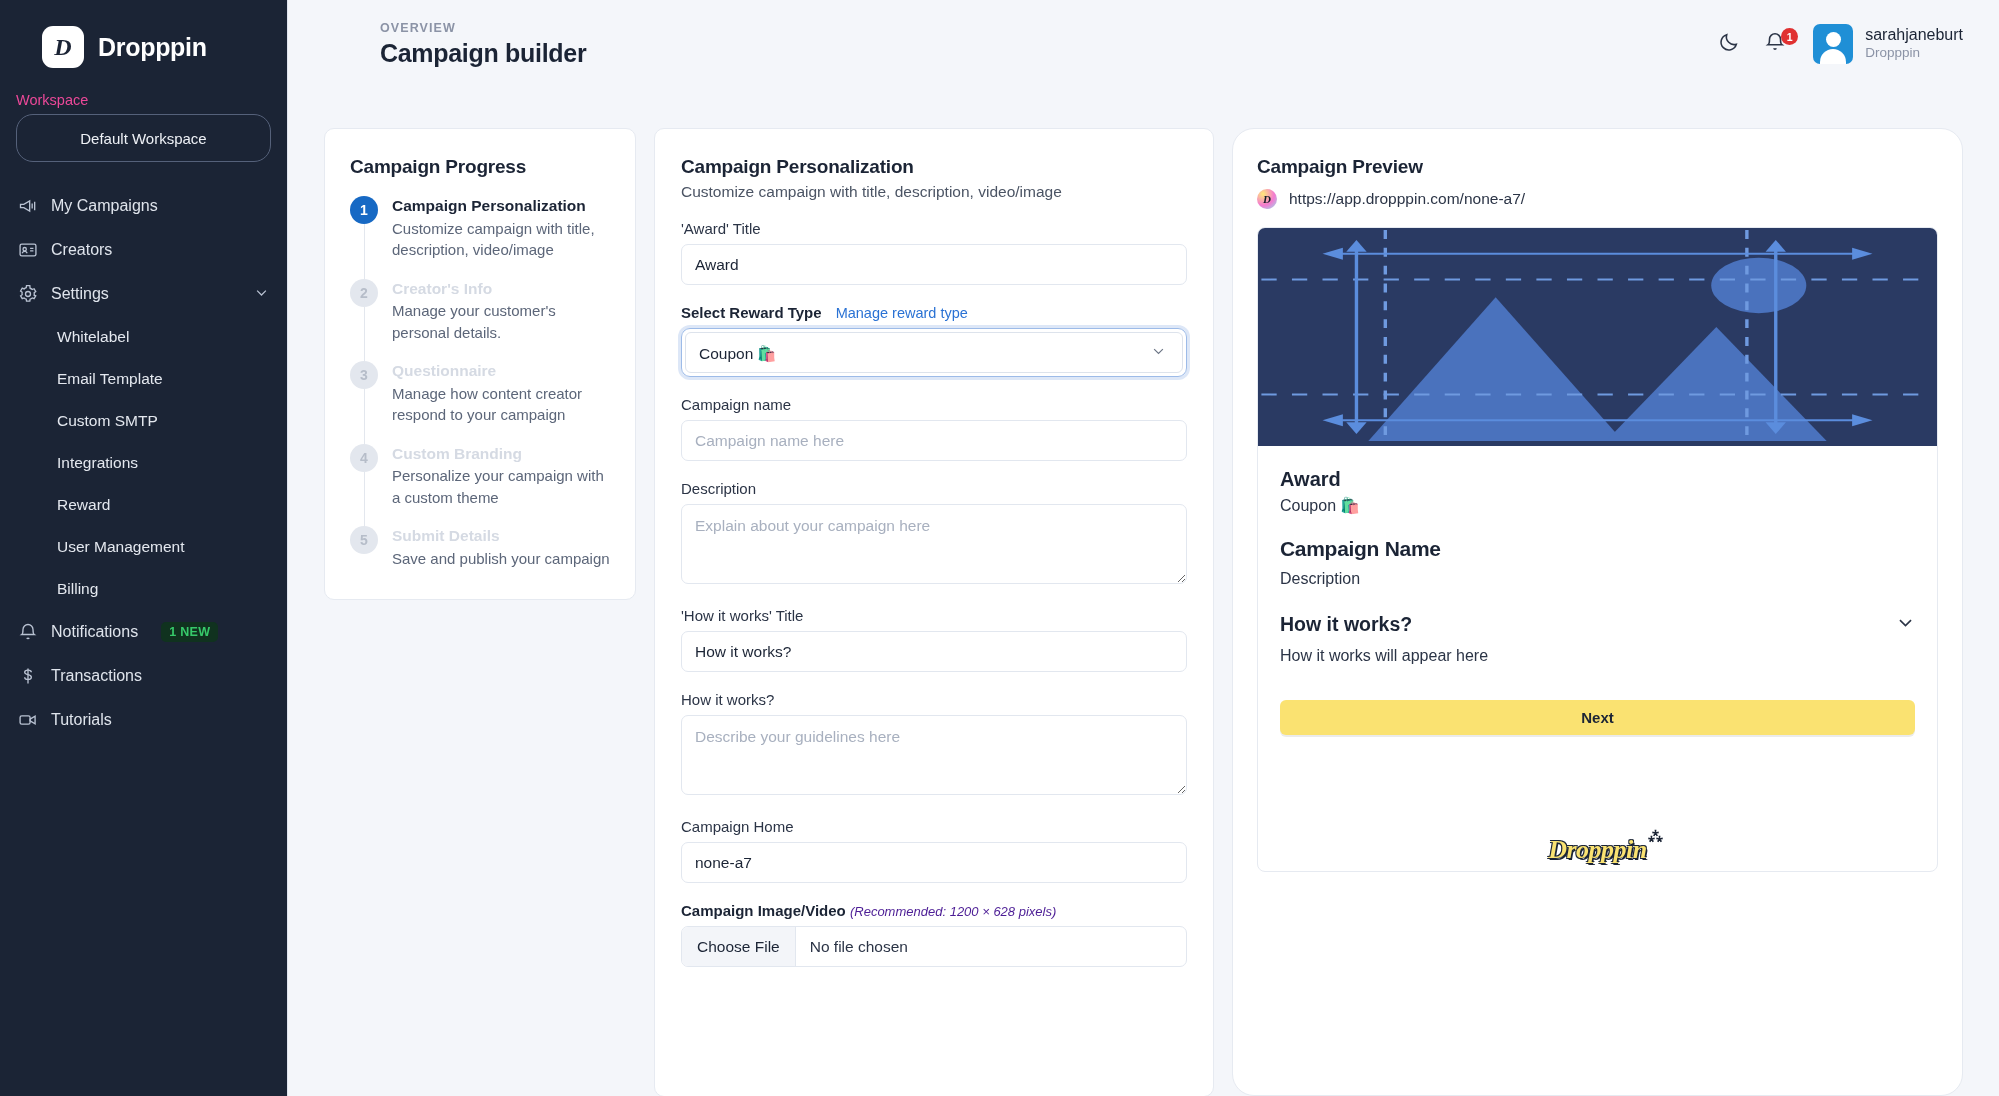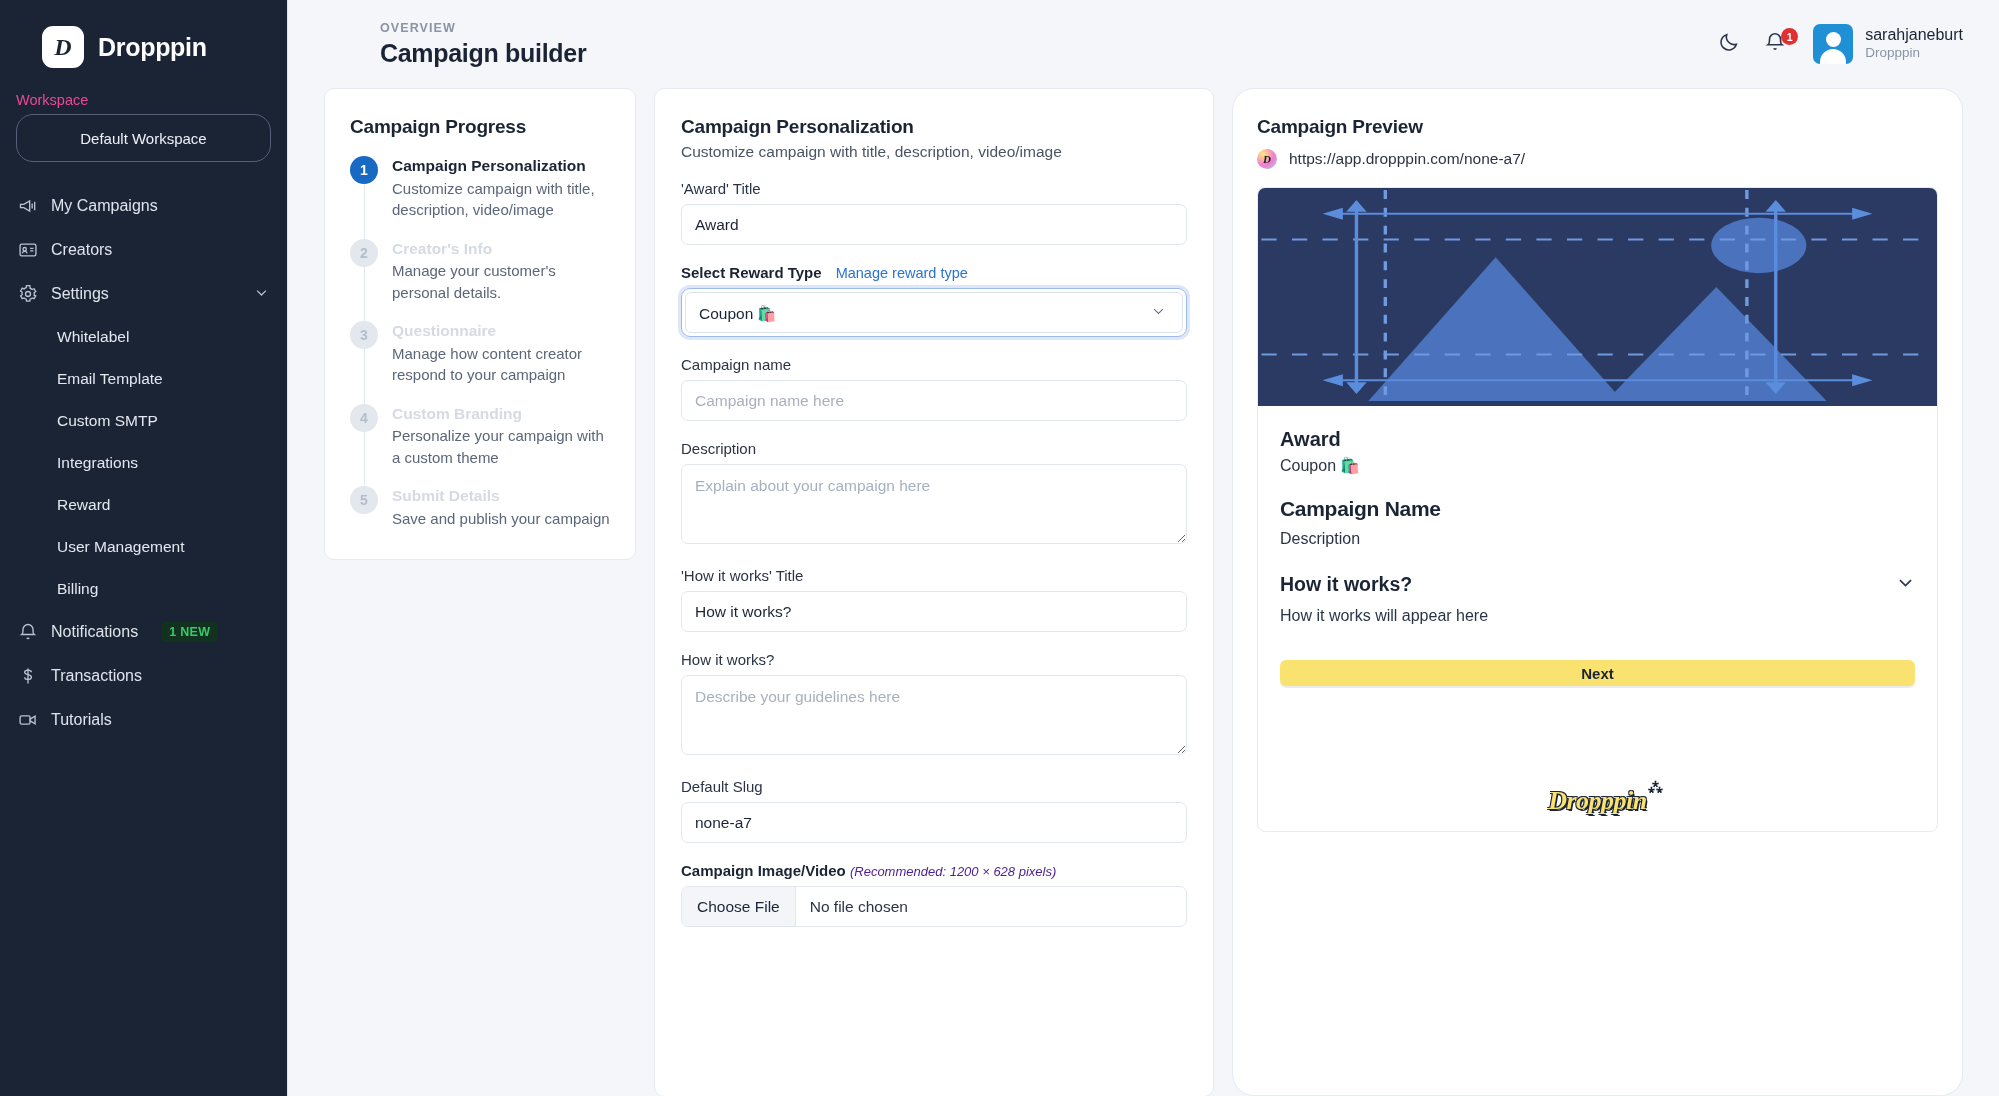--- a/index.html
+++ b/index.html
@@ -67,21 +67,21 @@
   .user { display: flex; align-items: center; gap: 12px; margin-left: 6px; cursor: pointer; }
   .avatar {
     width: 40px; height: 40px; border-radius: 7px; background: #1f8fd6; overflow: hidden;
     position: relative; flex: 0 0 40px;
   }
   .avatar .head { position: absolute; width: 15px; height: 15px; border-radius: 50%; background: #fff; left: 12.5px; top: 8px; }
   .avatar .body { position: absolute; width: 26px; height: 15px; border-radius: 13px 13px 0 0; background: #fff; left: 7px; top: 25px; }
   .user-name { color: #1b2435; font-size: 16px; line-height: 1.15; }
   .user-org { color: #8b93a6; font-size: 13.5px; line-height: 1.3; }
 
-  .columns { display: flex; gap: 18px; padding: 0 36px 0 36px; align-items: flex-start; flex: 1; }
+  .columns { display: flex; gap: 18px; padding: 0 36px 0 36px; align-items: flex-start; flex: 1; margin-top: 40px; }
 
   .card { background: #fff; border: 1px solid #e6eaf1; border-radius: 10px; }
 
   
   .col-progress { width: 312px; flex: 0 0 312px; padding: 27px 24px 30px 25px; }
   .card-h { font-size: 19px; font-weight: bold; color: #1b2435; letter-spacing: -0.2px; }
   .steps { margin-top: 18px; position: relative; }
   .step { display: flex; gap: 14px; position: relative; padding-bottom: 18px; }
   .step:last-child { padding-bottom: 0; }
   .bullet {
@@ -145,21 +145,21 @@
   .ph-body { padding: 22px 22px 0 22px; }
   .pv-award { font-size: 20px; font-weight: bold; color: #1b2435; }
   .pv-type { font-size: 16px; color: #2b3446; margin-top: 5px; }
   .pv-name { font-size: 21px; font-weight: bold; color: #1b2435; margin-top: 22px; letter-spacing: -0.3px; }
   .pv-desc { font-size: 16px; color: #2b3446; margin-top: 9px; }
   .pv-how { display: flex; align-items: center; justify-content: space-between; margin-top: 25px; }
   .pv-how-t { font-size: 19.5px; font-weight: bold; color: #1b2435; }
   .pv-how-c svg { width: 19px; height: 19px; stroke: #2b3446; fill: none; stroke-width: 2; }
   .pv-how-d { font-size: 16px; color: #2b3446; margin-top: 11px; }
   .next-btn {
-    margin-top: 35px; height: 26px; background: #fae271; border-radius: 6px;
+    margin-top: 35px; height: 35px; background: #fae271; border-radius: 6px;
     display: flex; align-items: center; justify-content: center;
     font-size: 15px; font-weight: bold; color: #1b2435; cursor: pointer;
     box-shadow: 0 2px 0 rgba(0,0,0,0.08);
   }
   .pv-logo {
     margin-top: 100px; text-align: center;
     font-family: "Liberation Serif", serif; font-style: italic; font-weight: bold;
     font-size: 26px; color: #fae271; letter-spacing: -0.5px;
     text-shadow: 1.5px 1.5px 0 #1b2435, -1px -1px 0 #1b2435, 1px -1px 0 #1b2435, -1px 1px 0 #1b2435;
     position: relative;
@@ -387,21 +387,21 @@
           <label class="lbl reg">'How it works' Title</label>
           <input class="inp" value="How it works?" style="">
         </div>
 
         <div class="fld">
           <label class="lbl reg">How it works?</label>
           <textarea class="inp" placeholder="Describe your guidelines here" style=""></textarea>
         </div>
 
         <div class="fld">
-          <label class="lbl reg">Default Slug</label>
+          <label class="lbl reg">Campaign Home</label>
           <input class="inp" value="none-a7" style="">
         </div>
 
         <div class="fld">
           <label class="lbl"><span>Campaign Image/Video</span> <span class="hint">(Recommended: 1200 × 628 pixels)</span></label>
           <div class="file-row">
             <div class="file-btn">Choose File</div>
             <div class="file-name">No file chosen</div>
           </div>
         </div>

